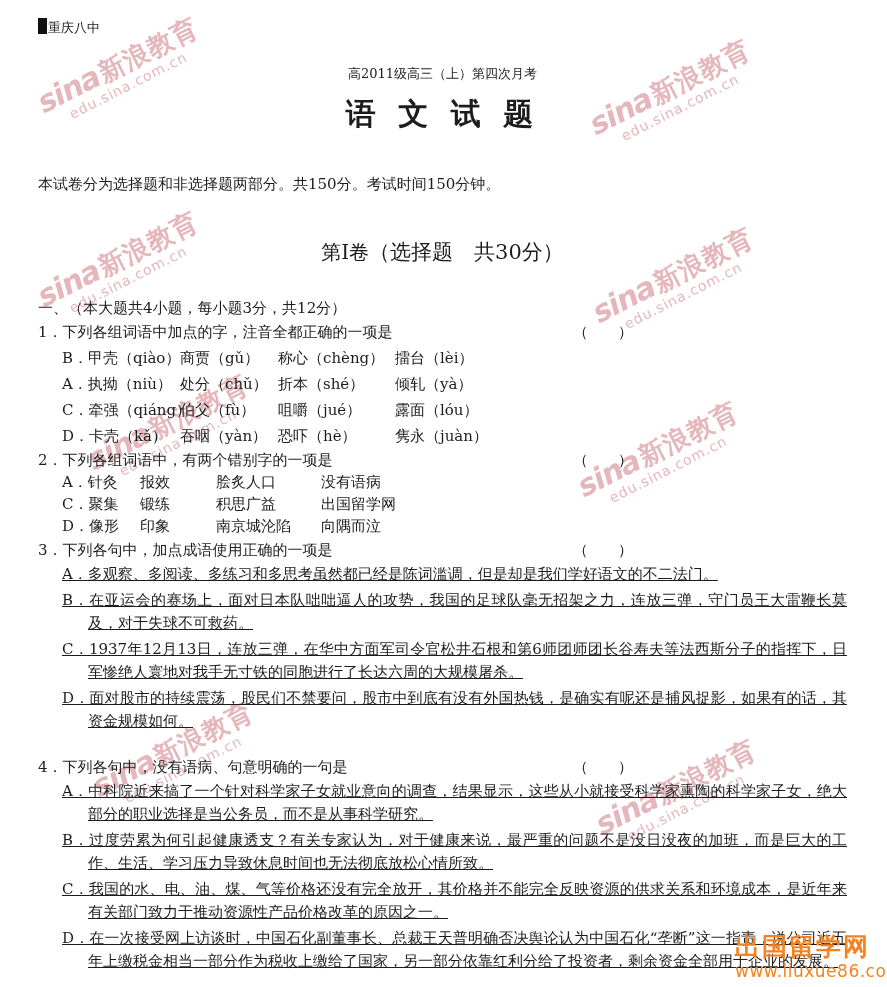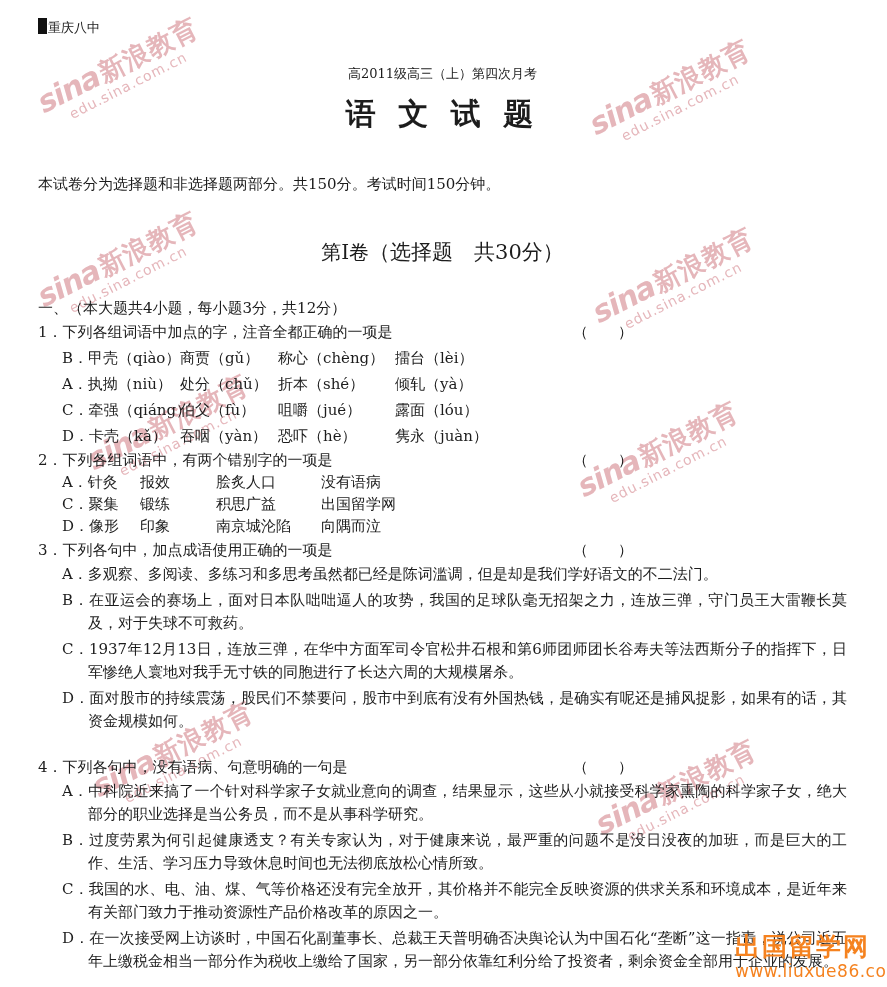--- a/index.html
+++ b/index.html
@@ -131,20 +131,21 @@
   .q2-grid .c0 { width: 78px; }
   .q2-grid .c1 { width: 76px; }
   .q2-grid .c2 { width: 105px; }
 
   .opt-para {
     padding-left: 50px;
     text-indent: -26px;
     line-height: 23.5px;
     text-align: justify;
     margin-top: 2px;
+    text-decoration: underline;
   }
 </style>
 </head>
 <body>
 
 <div class="page">
 
   <div class="wm-layer" id="wm-layer">
       <div class="wm-sina" style="left: 33px; top: 48px; color: rgb(223, 164, 170);">
         <div class="wm-l1"><span class="wm-logo">sina</span><span class="wm-cn">新浪教育</span></div>

